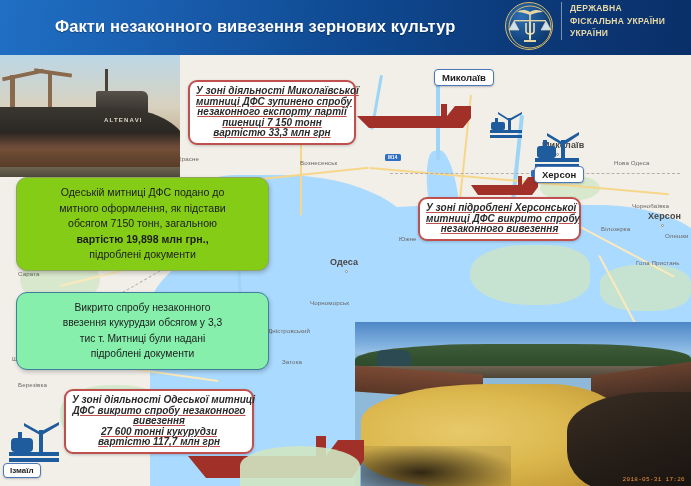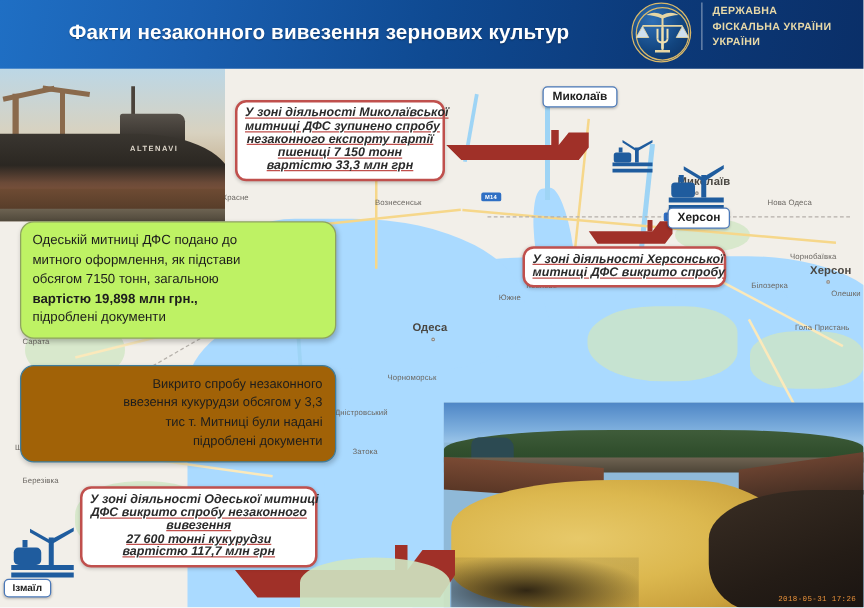--- a/index.html
+++ b/index.html
@@ -212,42 +212,42 @@
     font-weight: bold;
     font-size: 10px;
     line-height: 10.6px;
     color:#2b2b2b;
     white-space:nowrap;
   }
   .callout-red .ln.u { text-decoration: underline; text-decoration-color:#c0504d; }
 
   .box-green {
     position:absolute;
-    background:#bef264;
+    background:#84cc16;
     border:1.6px solid #8ea45f;
     border-radius:11px;
     padding:7px 9px;
     box-shadow: 1px 2px 4px rgba(0,0,0,.22);
-    text-align:left;
+    text-align:center;
   }
   .box-green .ln {
     font-size: 10.6px;
     line-height: 15.6px;
     color:#1d1d1d;
     white-space:nowrap;
   }
 
   .box-blue {
     position:absolute;
-    background:#a16207;
+    background:#86efac;
     border:1.6px solid #3f7d9c;
     border-radius:11px;
     padding:7px 10px;
     box-shadow: 1px 2px 4px rgba(0,0,0,.22);
-    text-align:right;
+    text-align:center;
   }
   .box-blue .ln {
     font-size: 10.3px;
     line-height: 15.4px;
     color:#1d1d1d;
     white-space:nowrap;
   }
 </style>
 </head>
 <body>
@@ -409,22 +409,23 @@
 
   <div class="callout-red" style="left:188px; top:80px; width:168px;">
     <div class="ln u">У зоні діяльності Миколаївської</div>
     <div class="ln u">митниці ДФС  зупинено  спробу</div>
     <div class="ln u">незаконного експорту партії</div>
     <div class="ln u">пшениці 7 150 тонн</div>
     <div class="ln u">вартістю 33,3 млн грн</div>
   </div>
 
   <div class="callout-red" style="left:418px; top:197px; width:163px;">
-    <div class="ln u">У зоні діяльності Херсонської</div>
+    <div class="ln u">У зоні підроблені Херсонської</div>
     <div class="ln u">митниці ДФС викрито спробу</div>
+    <div class="ln u">незаконного вивезення</div>
   </div>
 
   <div class="callout-red" style="left:64px; top:389px; width:190px;">
     <div class="ln">У зоні діяльності Одеської митниці</div>
     <div class="ln u">ДФС  викрито спробу  незаконного</div>
     <div class="ln u">вивезення</div>
     <div class="ln u">27 600 тонні кукурудзи</div>
     <div class="ln u">вартістю 117,7 млн  грн</div>
   </div>
 

